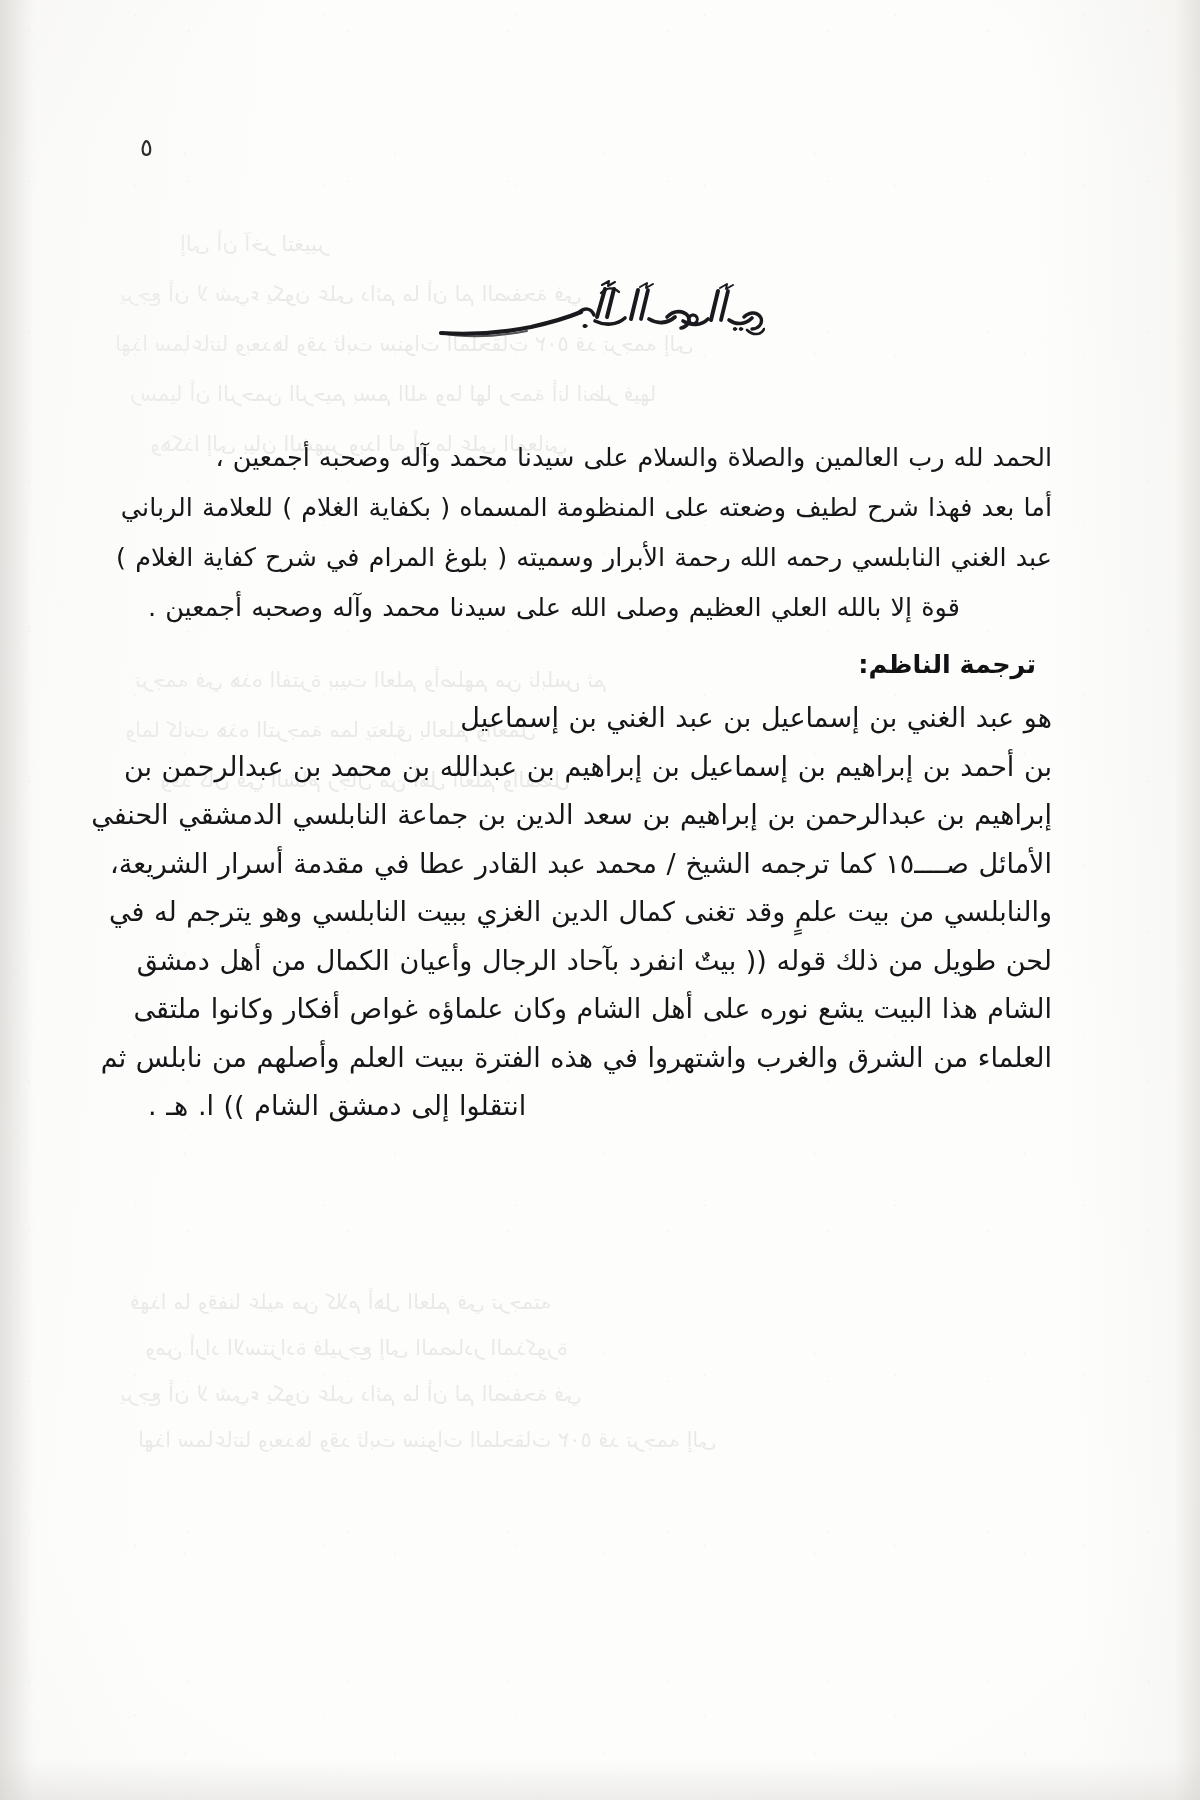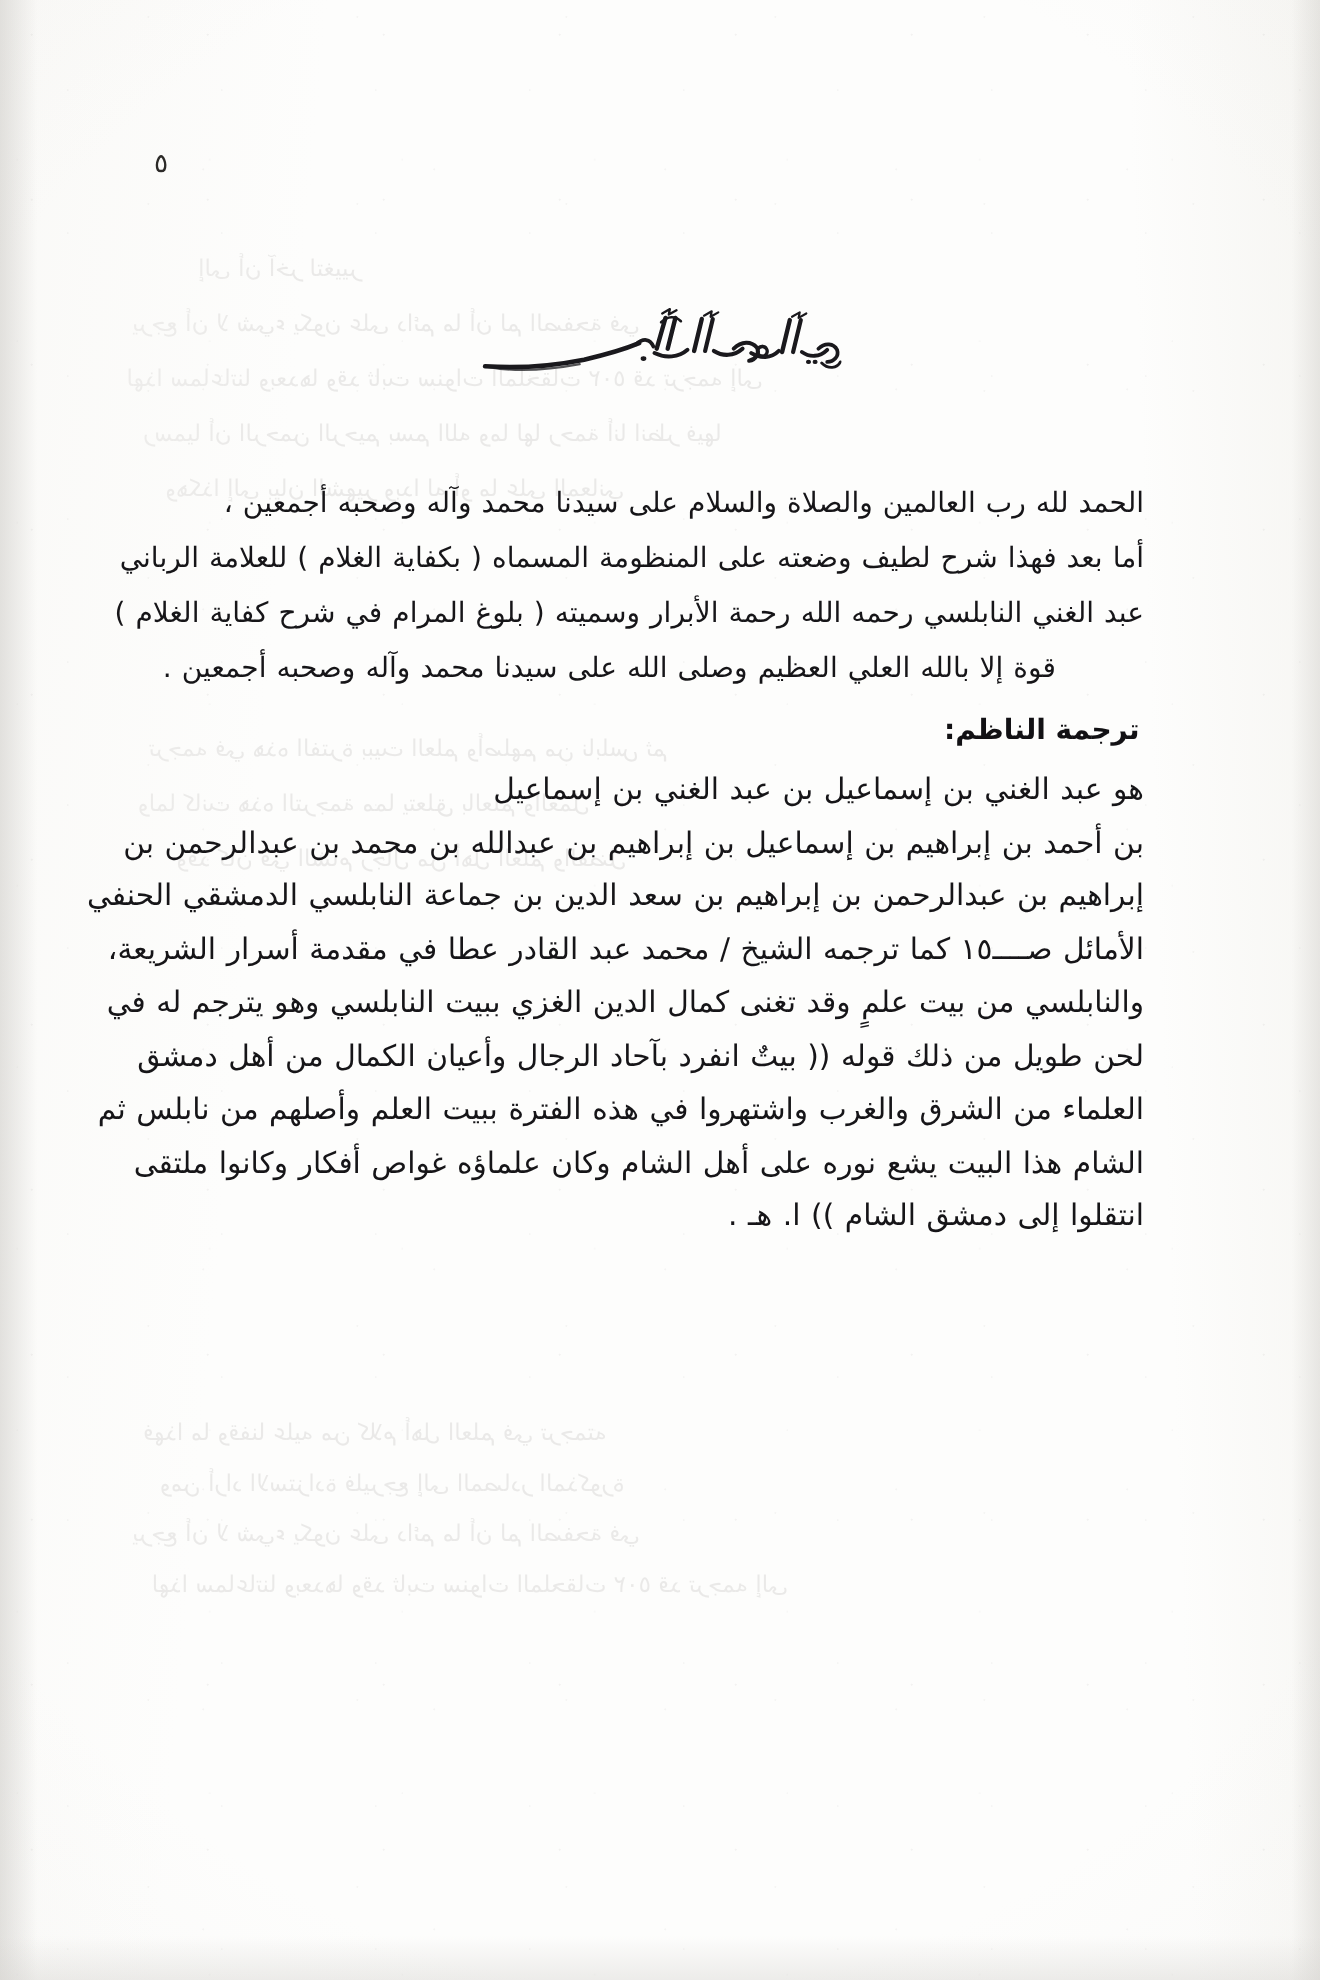--- a/index.html
+++ b/index.html
@@ -102,21 +102,21 @@
     position: absolute;
     right: 148px;
     left: 148px;
     top: 432px;
     direction: rtl;
     text-align: justify;
     color: #17161a;
   }
 
   .para {
-    margin: 0 12px 2px 0;
+    margin: 0 0 2px 0;
     font-size: 25.5px;
     line-height: 50px;
     text-align: justify;
     text-justify: inter-word;
     word-spacing: 1px;
     color: #161518;
   }
 
   .para-preface {
     text-align: justify;
@@ -144,21 +144,21 @@
   }
   .para-bio > .line {
     display: block;
     white-space: nowrap;
   }
   .para-bio > .line.spread {
     display: flex;
     justify-content: space-between;
   }
   .para-bio > .line.last {
-    text-align: right;
+    text-align: left;
   }
 
   
   .speckle {
     position: absolute;
     inset: 0;
     pointer-events: none;
     opacity: 0.5;
     background-image:
       radial-gradient(circle at 18% 21%, rgba(120,116,112,0.16) 0.6px, transparent 1.2px),
@@ -248,20 +248,20 @@
 
     <div class="section-heading">ترجمة الناظم:</div>
 
     <div class="para para-bio">
       <span class="line spread">هو عبد الغني بن إسماعيل بن عبد الغني بن إسماعيل</span>
       <span class="line">بن أحمد بن إبراهيم بن إسماعيل بن إبراهيم بن عبدالله بن محمد بن عبدالرحمن بن</span>
       <span class="line">إبراهيم بن عبدالرحمن بن إبراهيم بن سعد الدين بن جماعة النابلسي الدمشقي الحنفي</span>
       <span class="line">الأمائل ص‍ــــ‍١٥ كما ترجمه الشيخ / محمد عبد القادر عطا في مقدمة أسرار الشريعة،</span>
       <span class="line">والنابلسي من بيت علمٍ وقد تغنى كمال الدين الغزي ببيت النابلسي وهو يترجم له في</span>
       <span class="line">لحن طويل من ذلك قوله (( بيتٌ انفرد بآحاد الرجال وأعيان الكمال من أهل دمشق</span>
+      <span class="line">الشام هذا البيت يشع نوره على أهل الشام وكان علماؤه غواص أفكار وكانوا ملتقى</span>
       <span class="line">العلماء من الشرق والغرب واشتهروا في هذه الفترة ببيت العلم وأصلهم من نابلس ثم</span>
-      <span class="line">الشام هذا البيت يشع نوره على أهل الشام وكان علماؤه غواص أفكار وكانوا ملتقى</span>
       <span class="line last">انتقلوا إلى دمشق الشام )) ا. هـ .</span>
     </div>
 
   </div>
 
 </div>
 
 </body></html>

